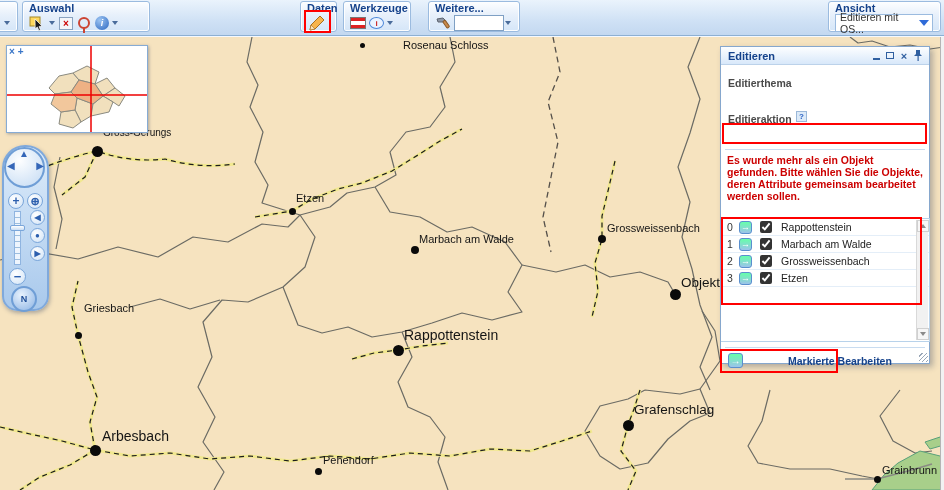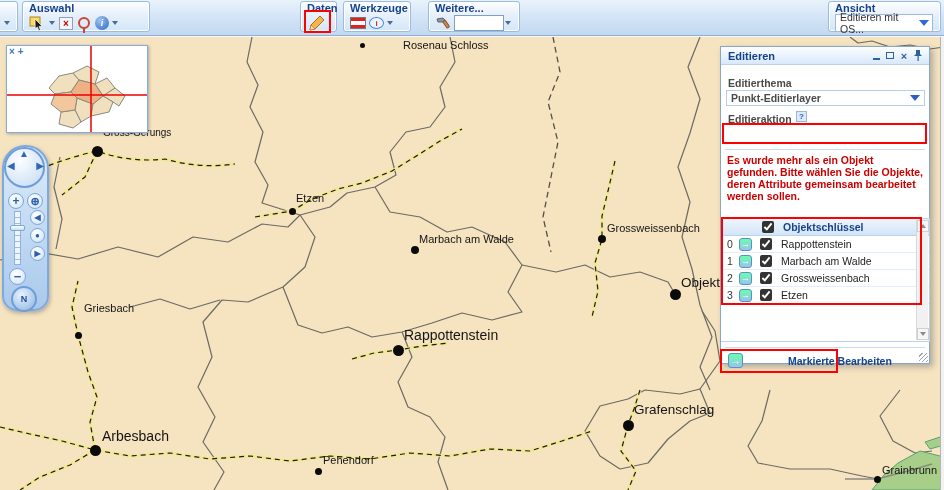--- a/index.html
+++ b/index.html
@@ -336,36 +336,27 @@
       <span class="wbtn">×</span>
       <span class="wbtn">
         <svg width="10" height="13">
             <path d="M3 1 h4 v4 l2 2 H1 l2 -2 Z" fill="#2f5fa0"></path>
             <rect x="4.5" y="7" width="1.2" height="5" fill="#2f5fa0"></rect>
           </svg>
       </span>
     </div>
     <div class="p-body">
       <div class="flabel" style="top:12px">Editierthema</div>
-      <div class="dd" style="left:5px;top:25px;width:199px">
-        <span class="val">Punkt-Editierlayer</span>
-        <span class="ddarrow"></span>
-      </div>
       <div class="flabel" style="top:48px">Editieraktion</div>
       <div class="helpbox" style="left:75px;top:46px">?</div>
       <div class="redbox" style="left:1px;top:58px;width:205px;height:21px"></div>
       <div class="psep" style="top:84px"></div>
       <div class="warn" style="top:89px">Es wurde mehr als ein Objekt gefunden. Bitte wählen Sie die Objekte, deren Attribute gemeinsam bearbeitet werden sollen.</div>
 
       <div class="listbox">
-        <div class="thead">
-          <span style="width:33px"></span>
-          <input type="checkbox" class="tchk" checked="" style="">
-          <span class="hname" style="margin-left:9px">Objektschlüssel</span>
-        </div>
         <div id="obj-rows">
             <div class="trow">
               <span class="tidx">0</span>
               <span class="tgo">→</span>
               <input type="checkbox" class="tchk" checked="" style="">
               <span class="tname">Rappottenstein</span>
             </div>
             <div class="trow">
               <span class="tidx">1</span>
               <span class="tgo">→</span>

